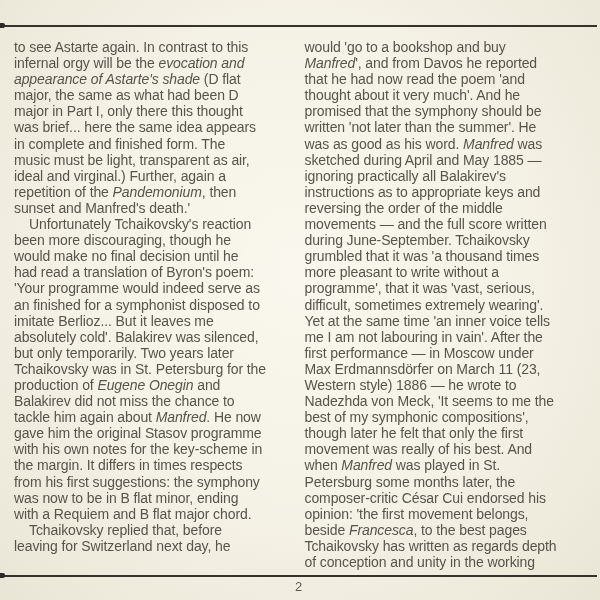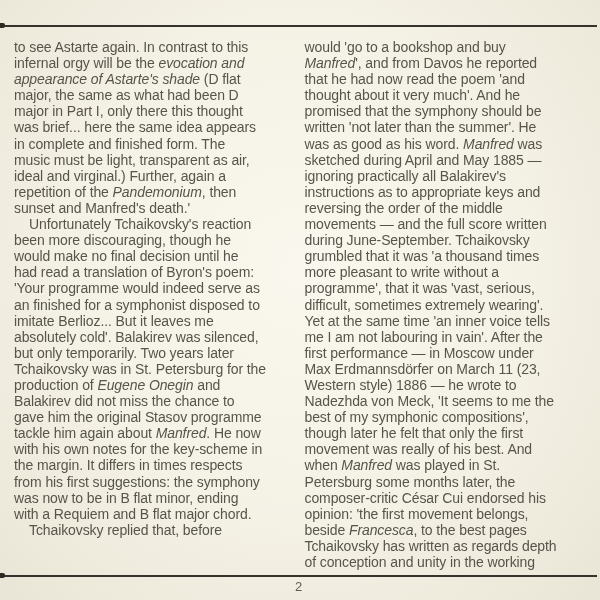--- a/index.html
+++ b/index.html
@@ -68,28 +68,29 @@
         <div class="line"><span>would make no final decision until he</span></div>
         <div class="line"><span>had read a translation of Byron's poem:</span></div>
         <div class="line"><span>'Your programme would indeed serve as</span></div>
         <div class="line"><span>an finished for a symphonist disposed to</span></div>
         <div class="line"><span>imitate Berlioz... But it leaves me</span></div>
         <div class="line"><span>absolutely cold'. Balakirev was silenced,</span></div>
         <div class="line"><span>but only temporarily. Two years later</span></div>
         <div class="line"><span>Tchaikovsky was in St. Petersburg for the</span></div>
         <div class="line"><span>production of </span><em>Eugene Onegin</em><span> and</span></div>
         <div class="line"><span>Balakirev did not miss the chance to</span></div>
+        <div class="line"><span>tackle him again about </span><em>Manfred</em><span>. He now</span></div>
         <div class="line"><span>gave him the original Stasov programme</span></div>
-        <div class="line"><span>tackle him again about </span><em>Manfred</em><span>. He now</span></div>
         <div class="line"><span>with his own notes for the key-scheme in</span></div>
         <div class="line"><span>the margin. It differs in times respects</span></div>
         <div class="line"><span>from his first suggestions: the symphony</span></div>
         <div class="line"><span>was now to be in B flat minor, ending</span></div>
         <div class="line"><span>with a Requiem and B flat major chord.</span></div>
         <div class="line indent"><span>Tchaikovsky replied that, before</span></div>
+        <div class="line"><span>leaving for Switzerland next day, he</span></div>
       </div>
     <div class="col col-right" id="col-right">
         <div class="line"><span>would 'go to a bookshop and buy</span></div>
         <div class="line"><em>Manfred</em><span>', and from Davos he reported</span></div>
         <div class="line"><span>that he had now read the poem 'and</span></div>
         <div class="line"><span>thought about it very much'. And he</span></div>
         <div class="line"><span>promised that the symphony should be</span></div>
         <div class="line"><span>written 'not later than the summer'. He</span></div>
         <div class="line"><span>was as good as his word. </span><em>Manfred</em><span> was</span></div>
         <div class="line"><span>sketched during April and May 1885 —</span></div>

